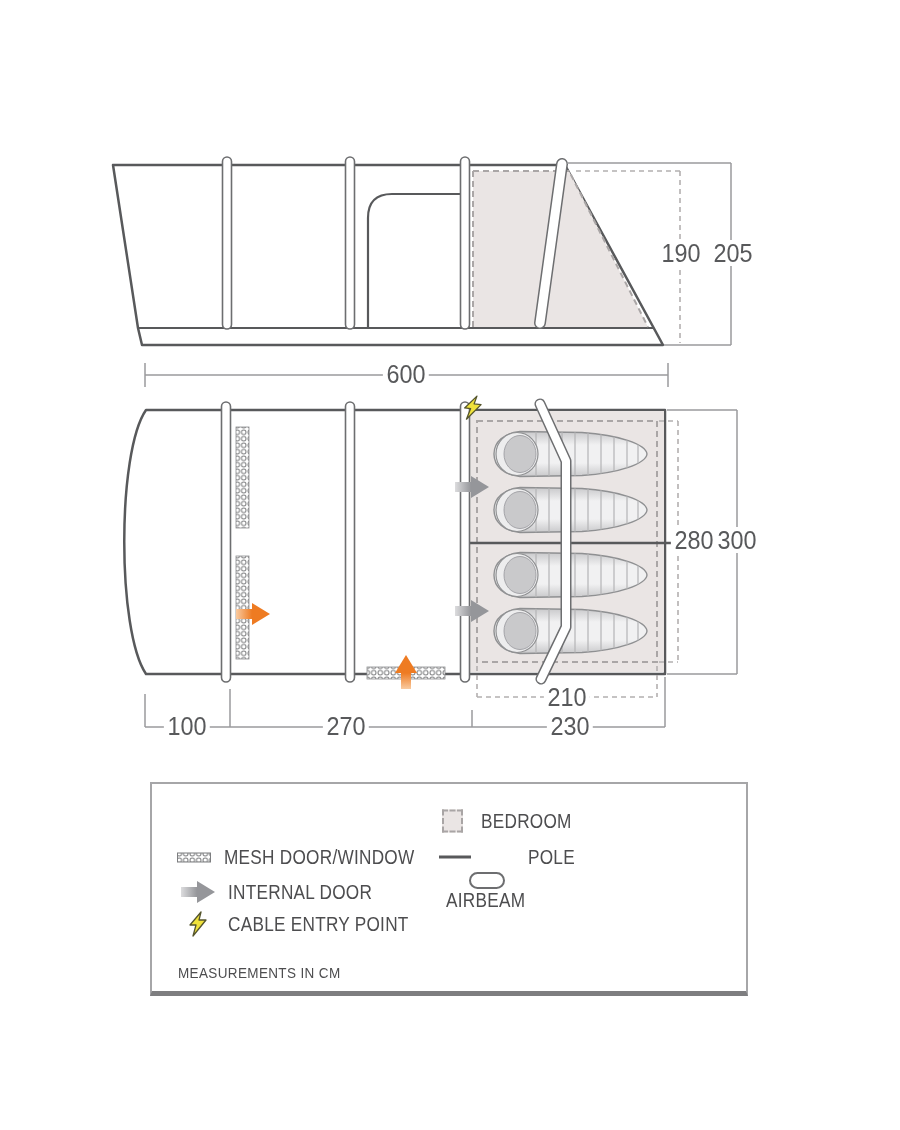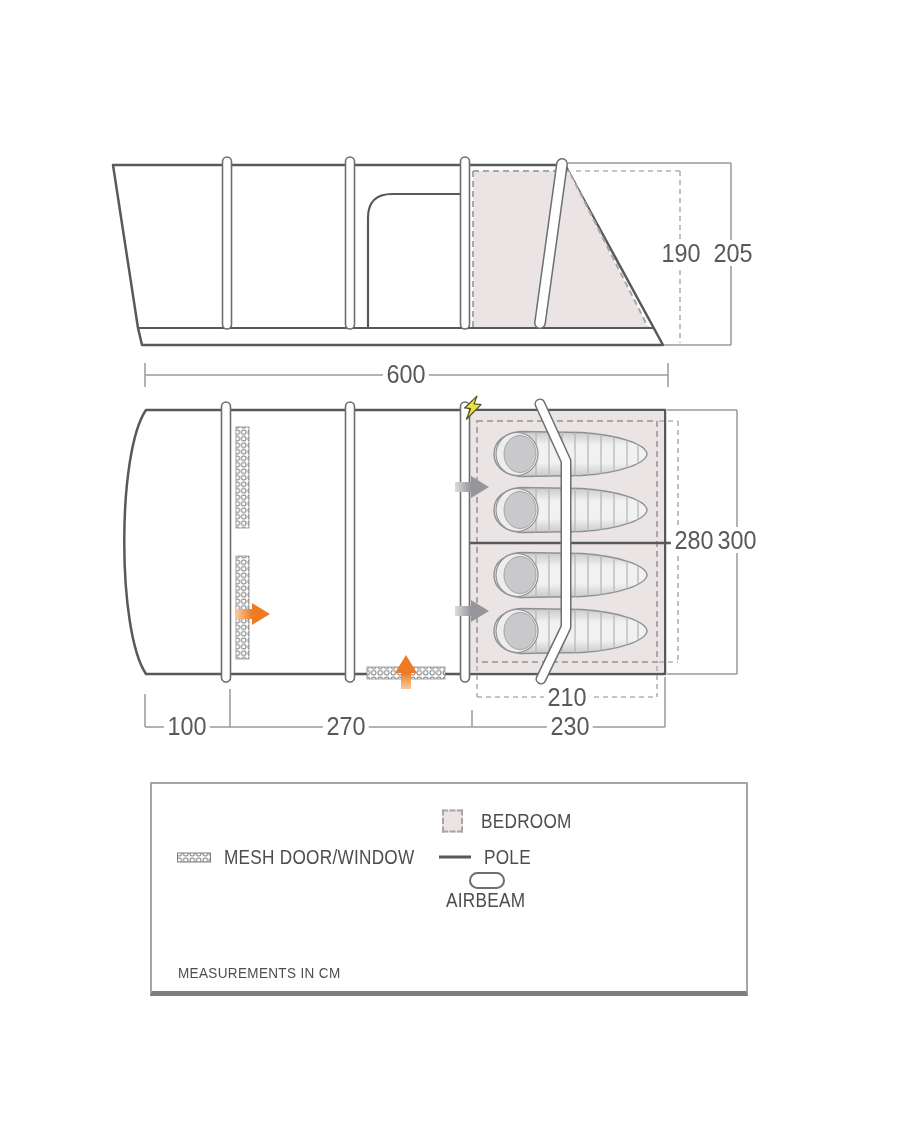--- a/index.html
+++ b/index.html
@@ -159,30 +159,46 @@
     <div class="lrow" style="left:22px;top:37px;margin-top:36px;">
       <span class="licon">
         <svg width="36" height="14">
             <rect x="1.5" y="2.5" width="33" height="9" fill="url(#mesh)" stroke="#7d7e80" stroke-width="1"></rect>
           </svg>
       </span>
       <span class="llabel">MESH DOOR/WINDOW</span>
     </div>
 
 
-
+    <div class="lrow" style="left:26px;top:108px;">
+      <span class="licon">
+        <svg width="38" height="24">
+            <use href="#arrowGray" transform="translate(19,12)"></use>
+          </svg>
+      </span>
+      <span class="llabel">INTERNAL DOOR</span>
+    </div>
+
+    <div class="lrow" style="left:26px;top:140px;">
+      <span class="licon">
+        <svg width="20" height="28">
+            <use href="#bolt" transform="translate(2,2)"></use>
+          </svg>
+      </span>
+      <span class="llabel">CABLE ENTRY POINT</span>
+    </div>
 
     <div class="lrow" style="left:281px;top:37px;">
       <span class="licon-r">
           <span class="swatch-bedroom"></span>
         </span>
       <span class="llabel">BEDROOM</span>
     </div>
 
-    <div class="lrow" style="left:284px;top:73px;">
+    <div class="lrow" style="left:284px;top:73px;gap:44px;">
       <span class="licon-r">
           <span class="swatch-pole"></span>
         </span>
       <span class="llabel">POLE</span>
     </div>
 
     <div class="lrow" style="left:284px;top:108px;flex-direction:column;">
       <span class="licon-r">
           <span class="swatch-airbeam"></span>
         </span>

